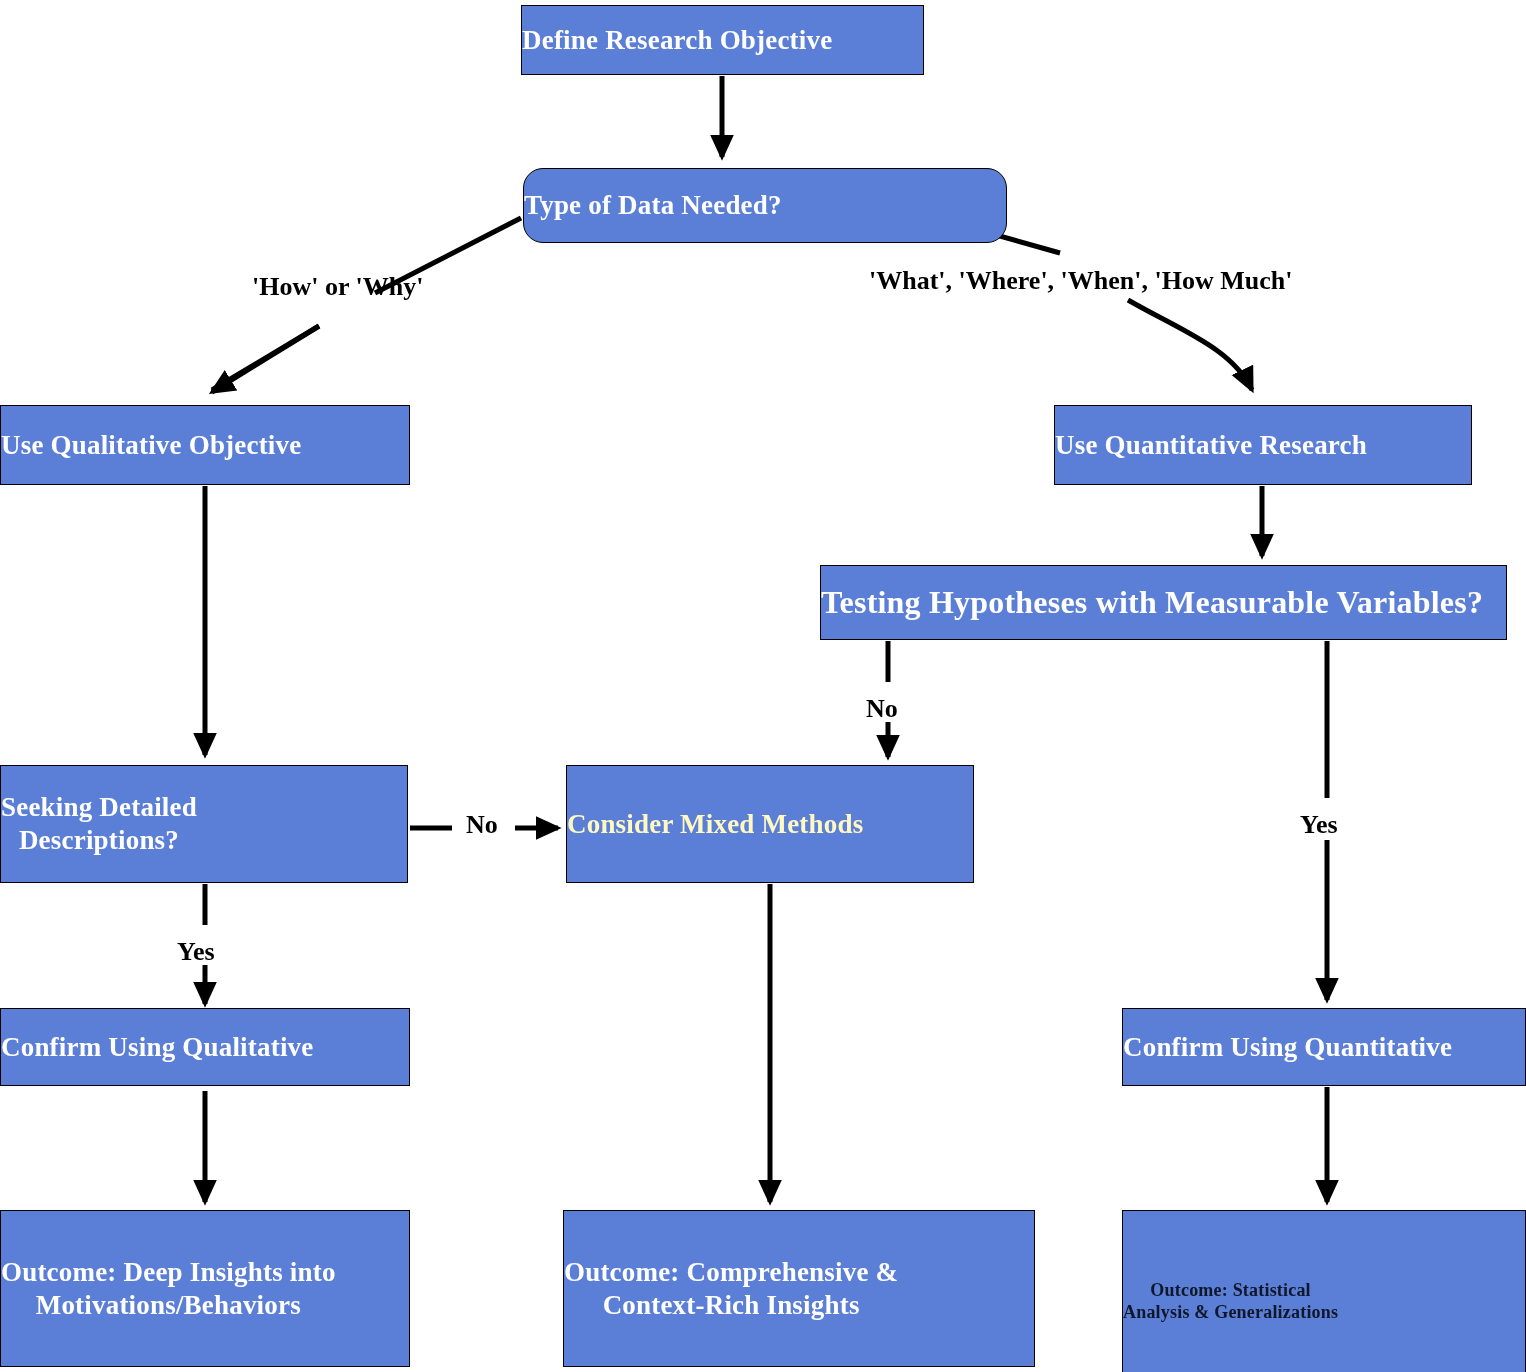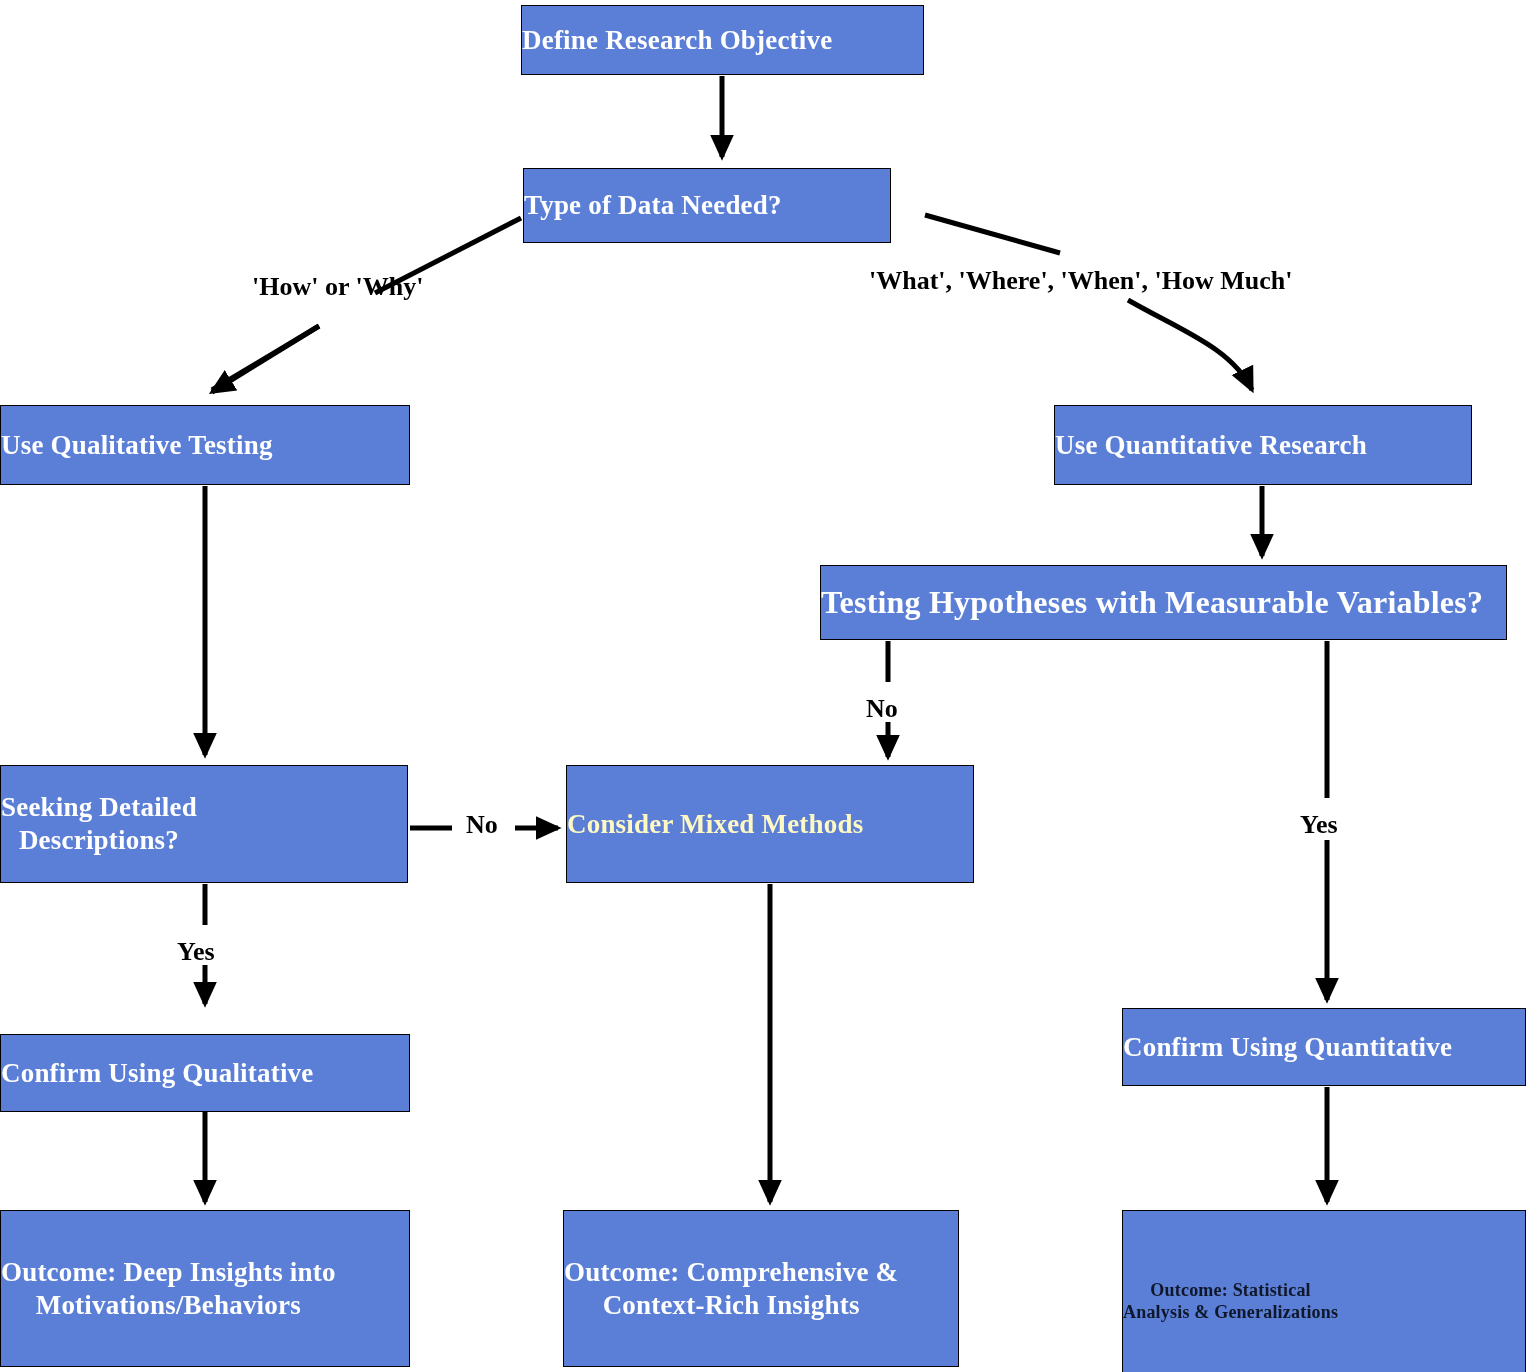--- a/index.html
+++ b/index.html
@@ -90,41 +90,41 @@
 
     <path d="M 205,1091 L 205,1202" stroke="#000000" stroke-width="5" fill="none" marker-end="url(#arrow)"></path>
 
     <path d="M 770,884 L 770,1202" stroke="#000000" stroke-width="5" fill="none" marker-end="url(#arrow)"></path>
 
     <path d="M 1327,1087 L 1327,1202" stroke="#000000" stroke-width="5" fill="none" marker-end="url(#arrow)"></path>
   </svg>
 
   <div class="node" style="left: 521px; top: 5px; width: 403px; height: 70px; font-size: 27px; background: rgb(91, 127, 214); border-color: rgb(0, 0, 0); color: rgb(255, 255, 255);"><span>Define Research Objective</span></div>
 
-  <div class="node" style="left: 523px; top: 168px; width: 368px; height: 75px; font-size: 27px; background: rgb(91, 127, 214); border-color: rgb(0, 0, 0); color: rgb(255, 255, 255);"><span>Type of Data Needed?</span></div>
+  <div class="node" style="left: 523px; top: 168px; width: 484px; height: 75px; font-size: 27px; background: rgb(91, 127, 214); border-color: rgb(0, 0, 0); color: rgb(255, 255, 255); border-radius: 20px;"><span>Type of Data Needed?</span></div>
 
-  <div class="node" style="left: 0px; top: 405px; width: 410px; height: 80px; font-size: 27px; background: rgb(91, 127, 214); border-color: rgb(0, 0, 0); color: rgb(255, 255, 255);"><span>Use Qualitative Testing</span></div>
+  <div class="node" style="left: 0px; top: 405px; width: 410px; height: 80px; font-size: 27px; background: rgb(91, 127, 214); border-color: rgb(0, 0, 0); color: rgb(255, 255, 255);"><span>Use Qualitative Objective</span></div>
 
   <div class="node" style="left: 1054px; top: 405px; width: 418px; height: 80px; font-size: 27px; background: rgb(91, 127, 214); border-color: rgb(0, 0, 0); color: rgb(255, 255, 255);"><span>Use Quantitative Research</span></div>
 
   <div class="node" style="left: 820px; top: 565px; width: 687px; height: 75px; font-size: 32px; background: rgb(91, 127, 214); border-color: rgb(0, 0, 0); color: rgb(255, 255, 255);"><span>Testing Hypotheses with Measurable Variables?</span></div>
 
   <div class="node" style="left: 0px; top: 765px; width: 408px; height: 118px; font-size: 27px; background: rgb(91, 127, 214); border-color: rgb(0, 0, 0); color: rgb(255, 255, 255);"><span>Seeking Detailed
 Descriptions?</span></div>
 
   <div class="node" style="left: 566px; top: 765px; width: 408px; height: 118px; font-size: 27px; background: rgb(91, 127, 214); border-color: rgb(0, 0, 0); color: #fef9c3;"><span>Consider Mixed Methods</span></div>
 
-  <div class="node" style="left: 0px; top: 1034px; width: 410px; height: 78px; font-size: 27px; background: rgb(91, 127, 214); border-color: rgb(0, 0, 0); color: rgb(255, 255, 255);"><span>Confirm Using Qualitative</span></div>
+  <div class="node" style="left: 0px; top: 1008px; width: 410px; height: 78px; font-size: 27px; background: rgb(91, 127, 214); border-color: rgb(0, 0, 0); color: rgb(255, 255, 255);"><span>Confirm Using Qualitative</span></div>
 
   <div class="node" style="left: 1122px; top: 1008px; width: 404px; height: 78px; font-size: 27px; background: rgb(91, 127, 214); border-color: rgb(0, 0, 0); color: rgb(255, 255, 255);"><span>Confirm Using Quantitative</span></div>
 
   <div class="node" style="left: 0px; top: 1210px; width: 410px; height: 157px; font-size: 27px; background: rgb(91, 127, 214); border-color: rgb(0, 0, 0); color: rgb(255, 255, 255);"><span>Outcome: Deep Insights into
 Motivations/Behaviors</span></div>
 
-  <div class="node" style="left: 563px; top: 1210px; width: 396px; height: 157px; font-size: 27px; background: rgb(91, 127, 214); border-color: rgb(0, 0, 0); color: rgb(255, 255, 255);"><span>Outcome: Comprehensive &amp;
+  <div class="node" style="left: 563px; top: 1210px; width: 472px; height: 157px; font-size: 27px; background: rgb(91, 127, 214); border-color: rgb(0, 0, 0); color: rgb(255, 255, 255);"><span>Outcome: Comprehensive &amp;
 Context-Rich Insights</span></div>
 
   <div class="node" style="left: 1122px; top: 1210px; width: 404px; height: 183px; font-size: 18px; background: rgb(91, 127, 214); border-color: rgb(0, 0, 0); color: #0f172a;"><span>Outcome: Statistical
 Analysis &amp; Generalizations</span></div>
 
   <div class="edge-label" style="left: 252px; top: 272px; font-size: 26px; color: rgb(0, 0, 0);">'How' or 'Why'</div>
   <div class="edge-label" style="left: 869px; top: 266px; font-size: 26px; color: rgb(0, 0, 0); font-family: Liberation Serif, serif;">'What', 'Where', 'When', 'How Much'</div>
   <div class="edge-label" style="left: 866px; top: 694px; font-size: 26px; color: rgb(0, 0, 0);">No</div>
   <div class="edge-label" style="left: 466px; top: 810px; font-size: 26px; color: rgb(0, 0, 0);">No</div>
   <div class="edge-label" style="left: 177px; top: 937px; font-size: 26px; color: rgb(0, 0, 0);">Yes</div>

